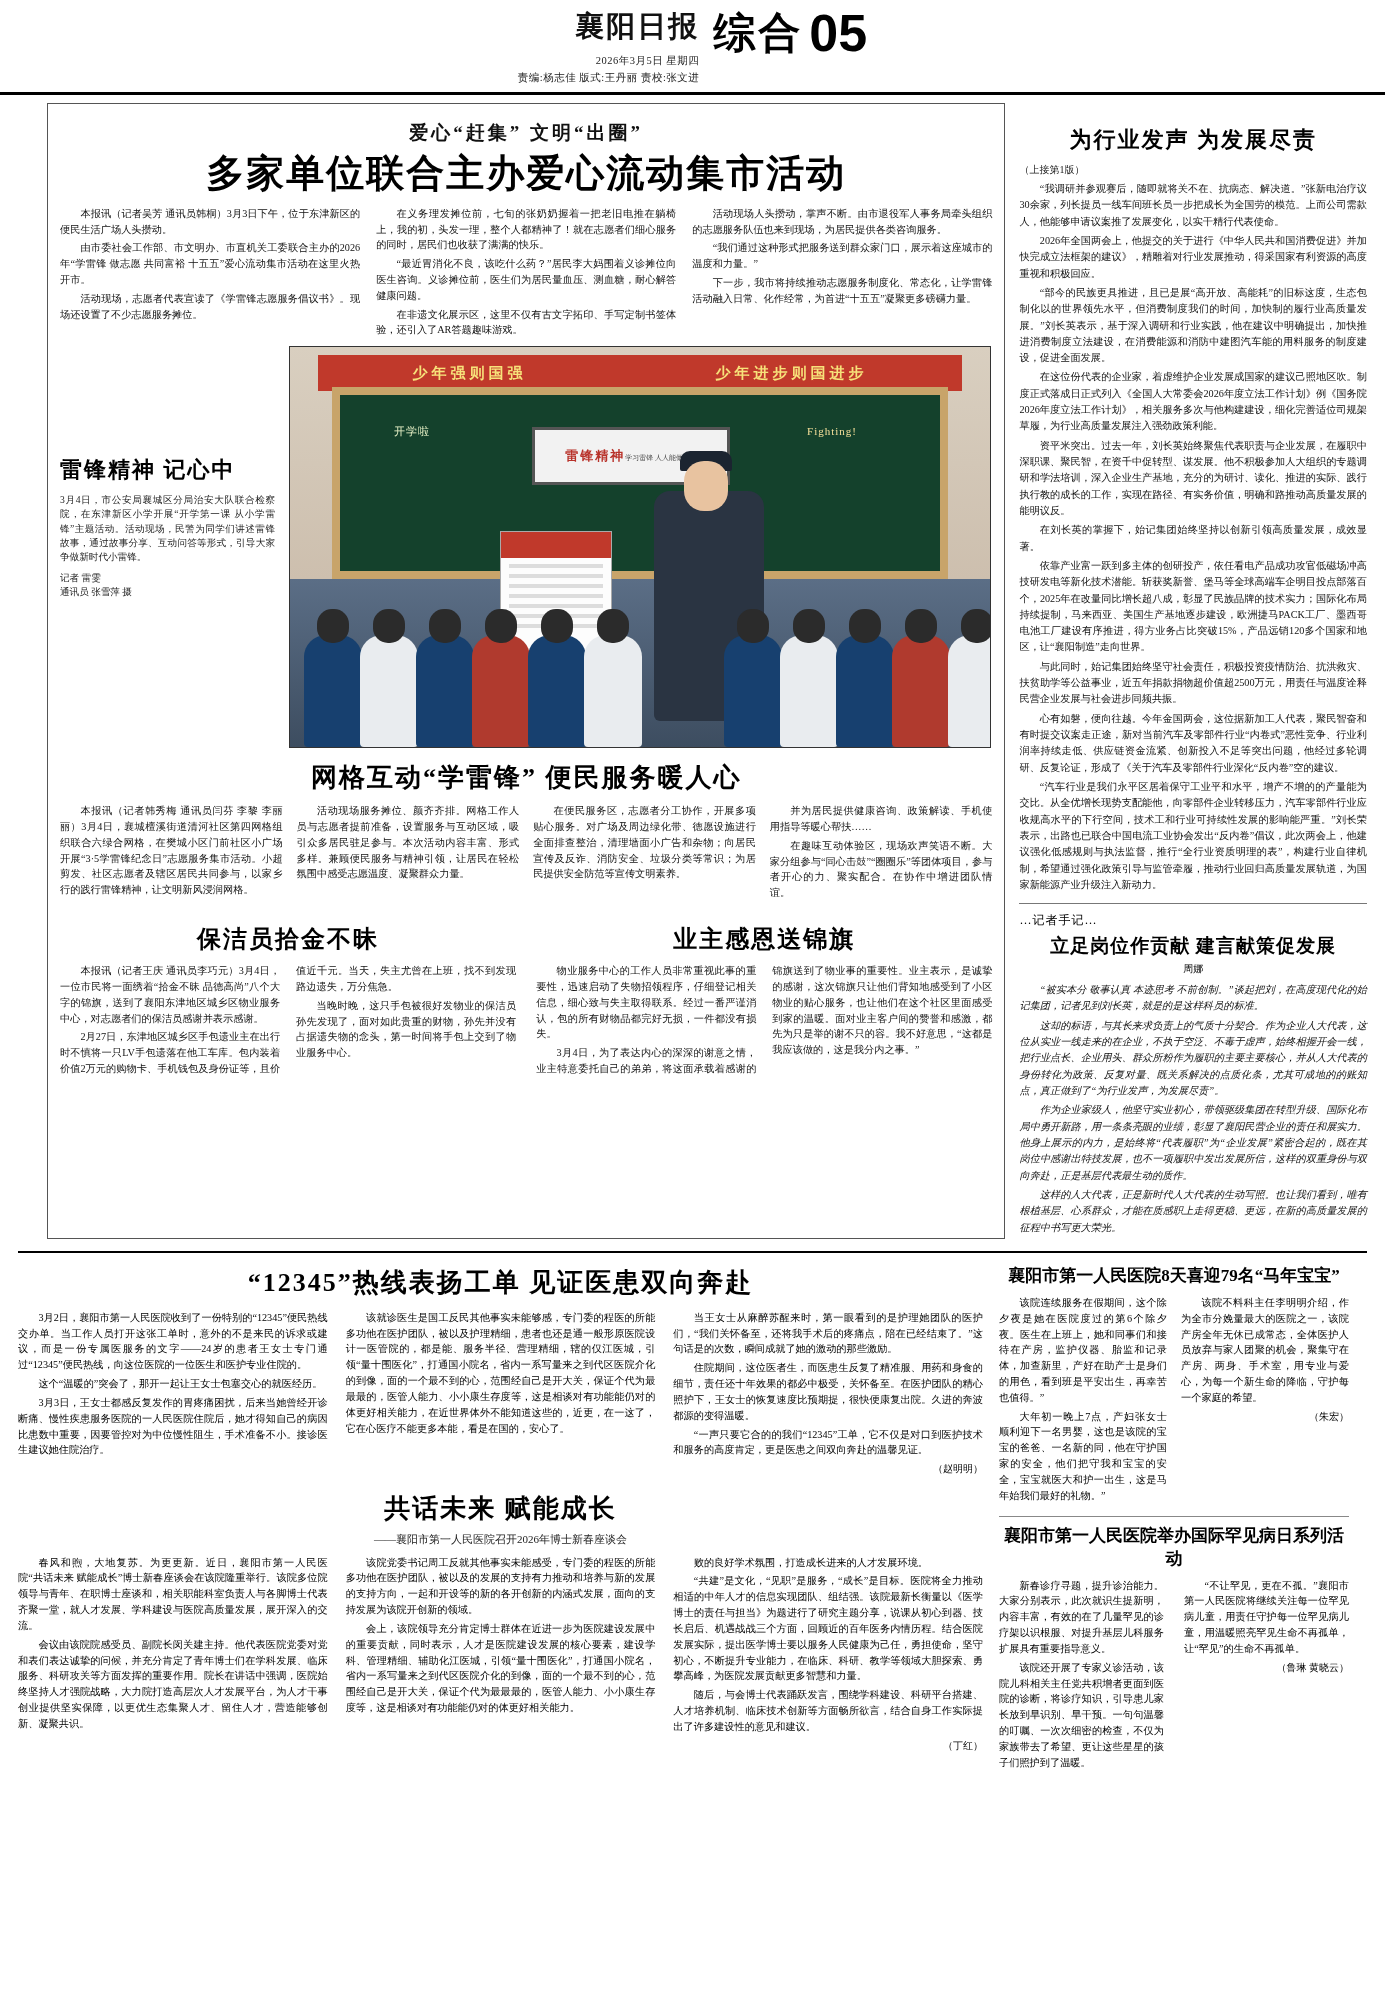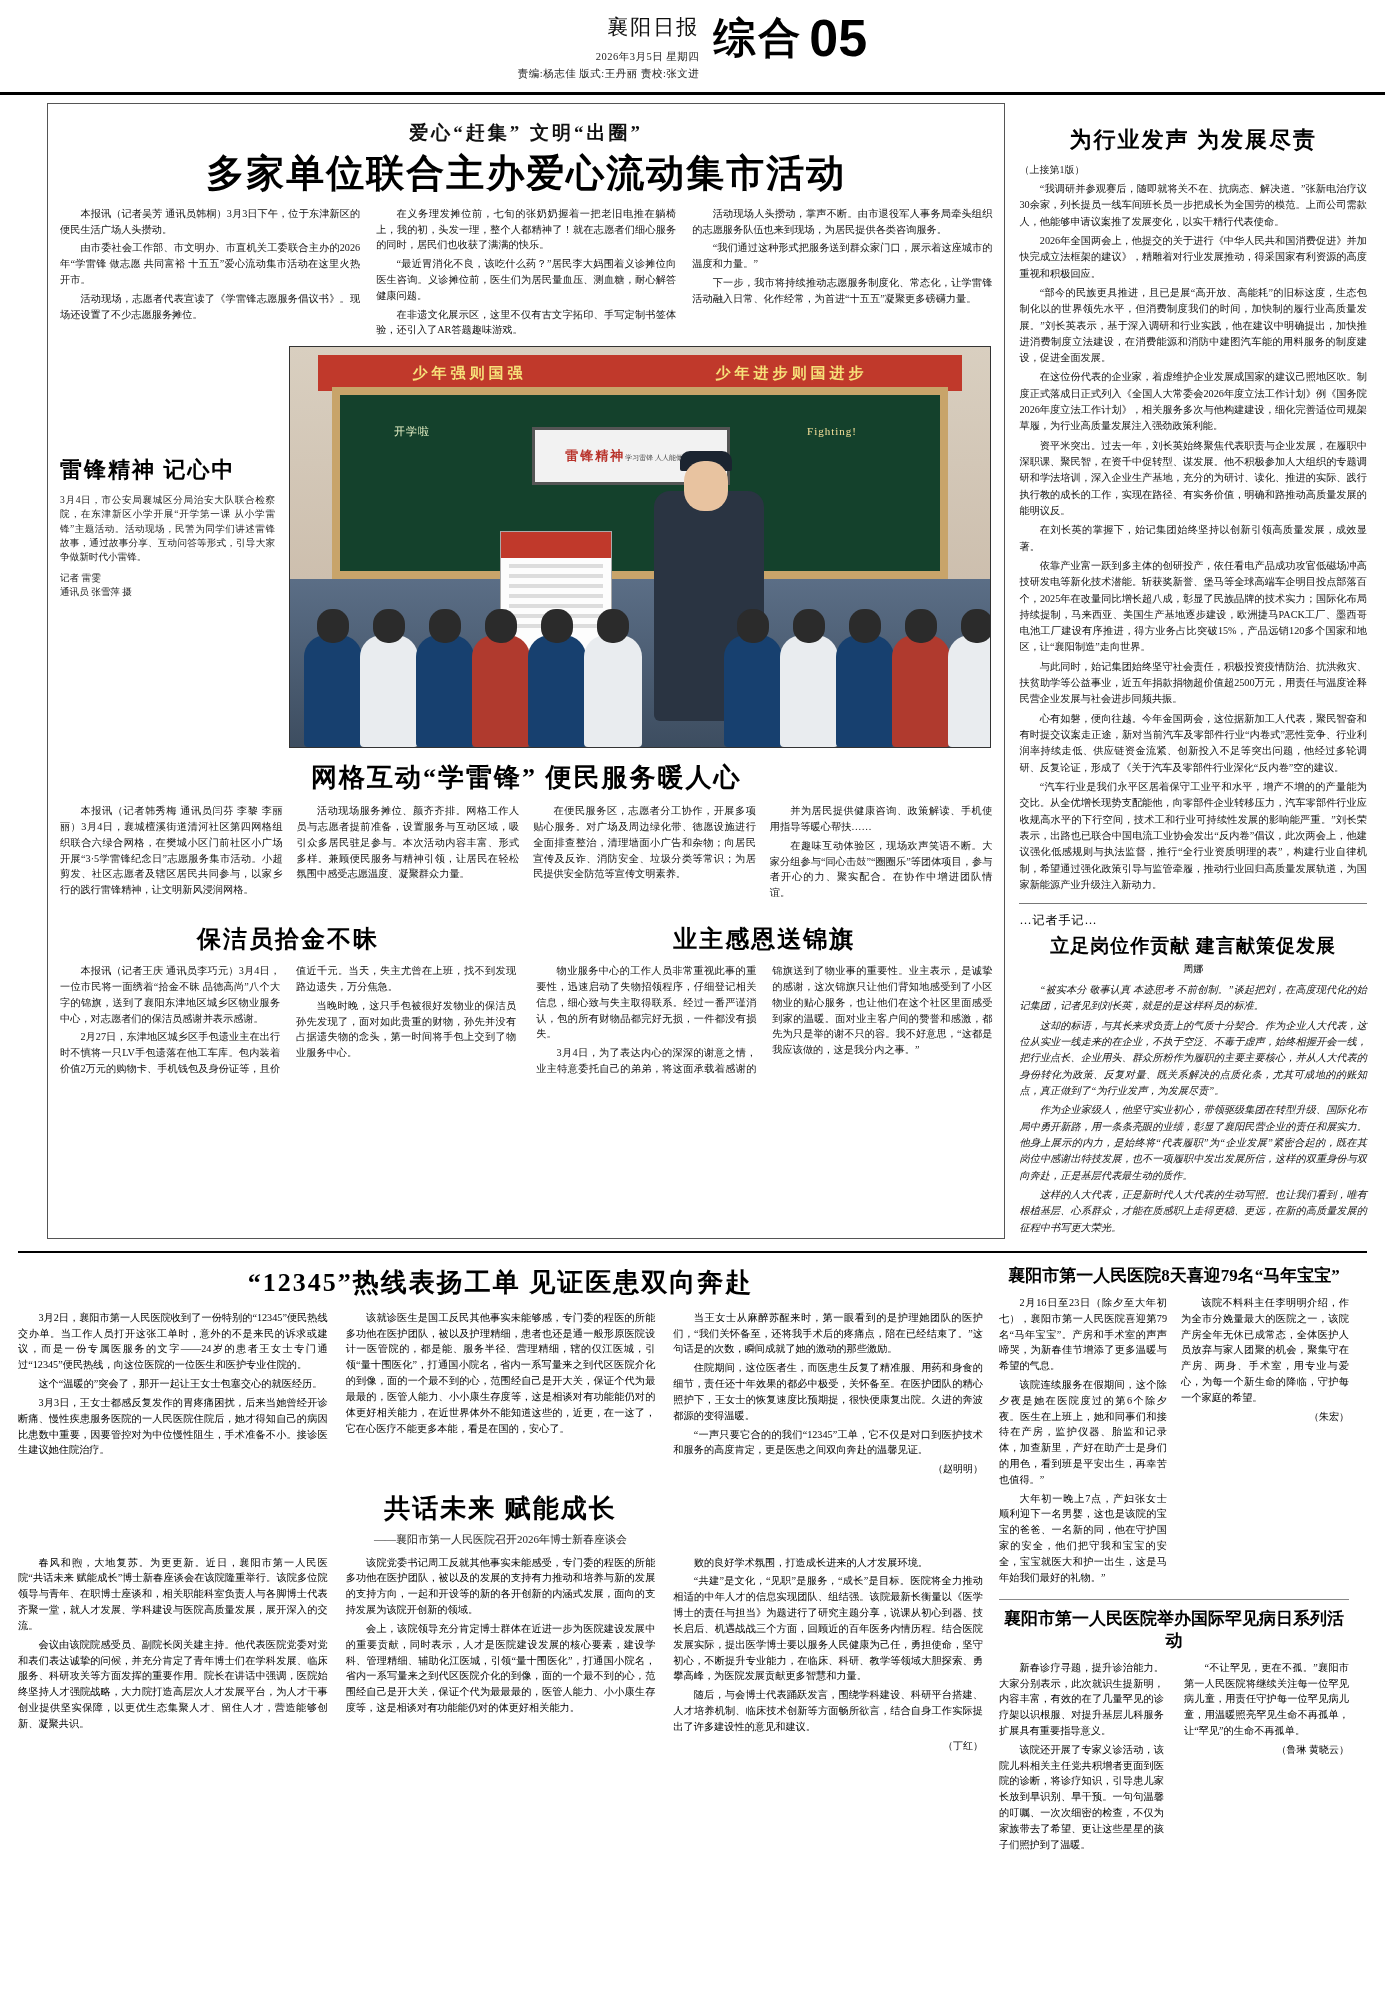--- a/index.html
+++ b/index.html
@@ -36,22 +36,22 @@
     display: flex;
     align-items: flex-start;
     gap: 14px;
   }
   .mh-left {
     text-align: right;
     padding-top: 6px;
   }
   .mh-paper-name {
     font-family: "Liberation Serif", serif;
-    font-weight: normal;
-    font-size: 21px;
+    font-weight: bold;
+    font-size: 29px;
     letter-spacing: 2px;
     color: #111;
     line-height: 1.1;
   }
   .mh-meta {
     font-size: 10.5px;
     color: #222;
     margin-top: 10px;
     line-height: 1.6;
     white-space: nowrap;
@@ -544,21 +544,20 @@
             <p class="para">随后，与会博士代表踊跃发言，围绕学科建设、科研平台搭建、人才培养机制、临床技术创新等方面畅所欲言，结合自身工作实际提出了许多建设性的意见和建议。</p>
             <div class="sig">（丁红）</div>
           </div>
         </div>
       </div>
 
       <div class="lower-right">
         <div class="lr-headline">襄阳市第一人民医院8天喜迎79名“马年宝宝”</div>
         <div style="display:flex; gap:14px; font-size:10.2px; line-height:1.55; text-align:justify;">
           <div style="width:50%;">
-            <p class="para">2月16日至23日（除夕至大年初七），襄阳市第一人民医院喜迎第79名“马年宝宝”。产房和手术室的声声啼哭，为新春佳节增添了更多温暖与希望的气息。</p>
             <p class="para">该院连续服务在假期间，这个除夕夜是她在医院度过的第6个除夕夜。医生在上班上，她和同事们和接待在产房，监护仪器、胎监和记录体，加查新里，产好在助产士是身们的用色，看到班是平安出生，再幸苦也值得。”</p>
             <p class="para">大年初一晚上7点，产妇张女士顺利迎下一名男婴，这也是该院的宝宝的爸爸、一名新的同，他在守护国家的安全，他们把守我和宝宝的安全，宝宝就医大和护一出生，这是马年始我们最好的礼物。”</p>
           </div>
           <div style="width:50%;">
             <p class="para">该院不料科主任李明明介绍，作为全市分娩量最大的医院之一，该院产房全年无休已成常态，全体医护人员放弃与家人团聚的机会，聚集守在产房、两身、手术室，用专业与爱心，为每一个新生命的降临，守护每一个家庭的希望。</p>
             <div class="sig">（朱宏）</div>
           </div>
         </div>
 
         <div class="sep-line"></div>

